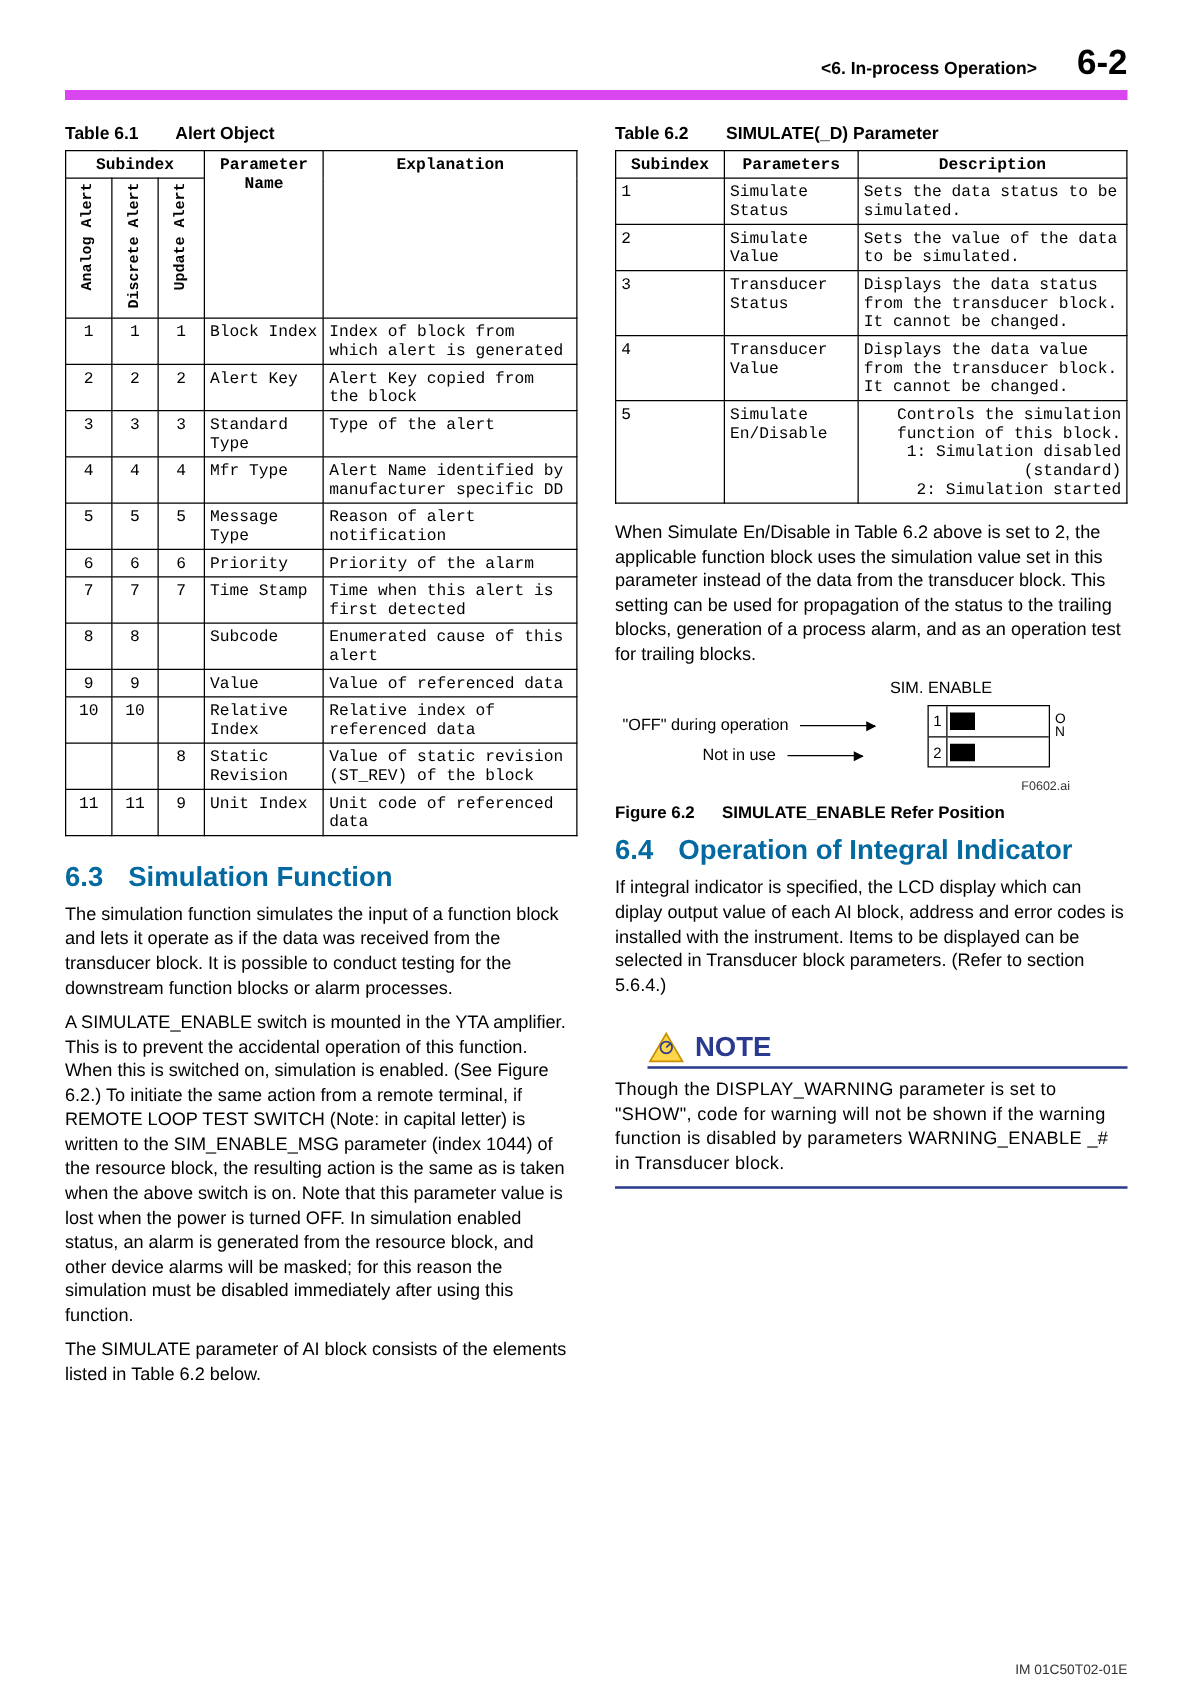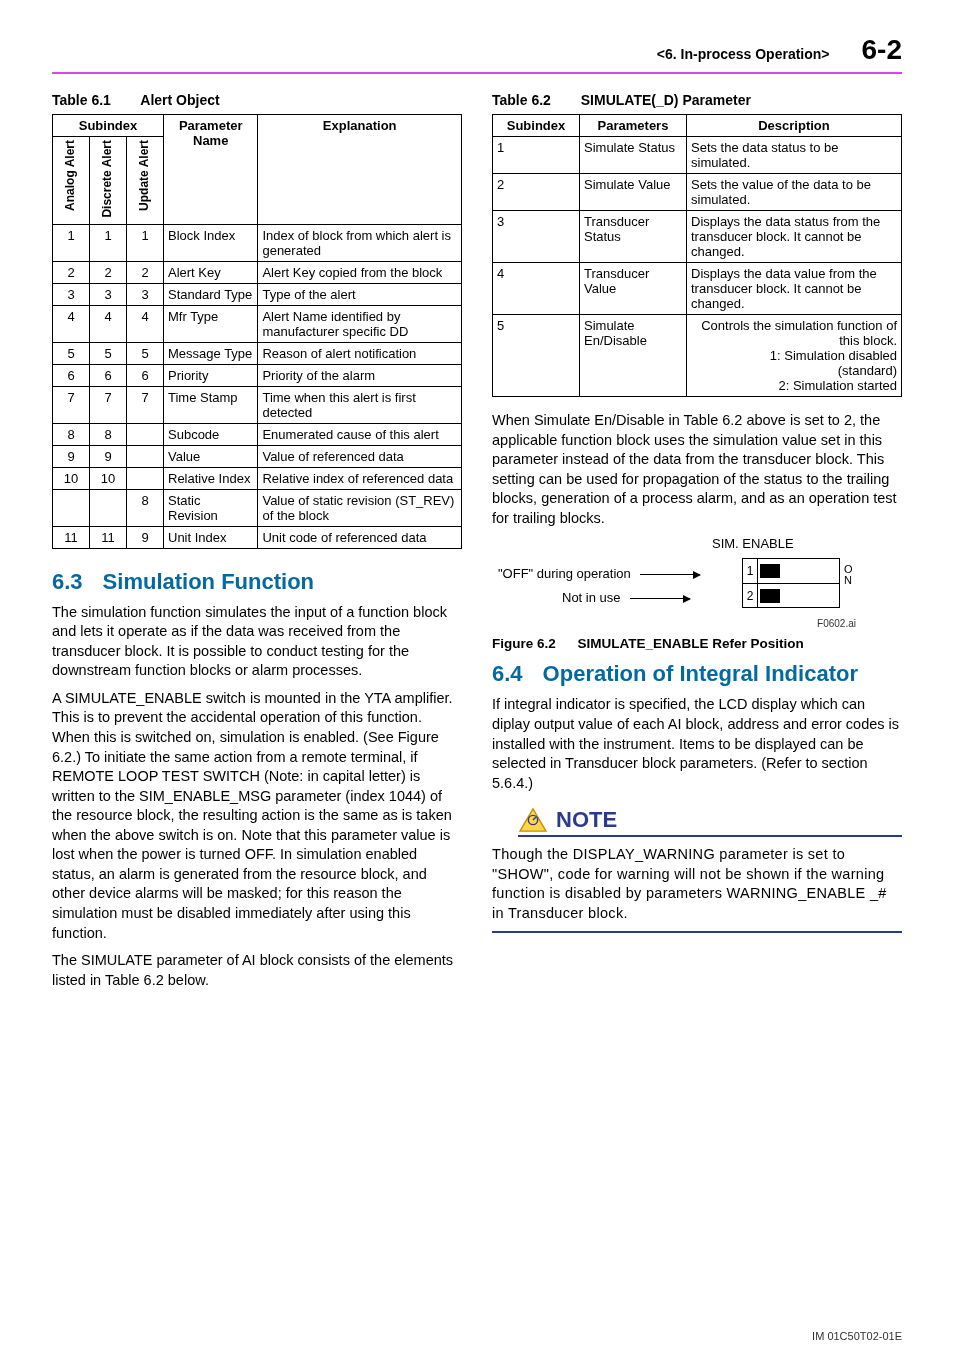--- a/index.html
+++ b/index.html
@@ -18,40 +18,41 @@
     padding: 34px 52px 0 52px;
   }
   .header-row {
     display: flex;
     justify-content: flex-end;
     align-items: baseline;
     gap: 32px;
     font-size: 13px;
     color: #000;
     padding-bottom: 6px;
-    border-bottom: 2px solid #d946ef;
+    border-bottom: 8px solid #d946ef;
   }
   .header-row .sec { font-weight: bold; color: #000; font-size: 14px; }
   .header-row .pg { font-size: 28px; font-weight: bold; color: #000; }
   .cols {
     display: flex;
     gap: 30px;
     margin-top: 14px;
   }
   .col { width: 410px; }
   .caption {
     font-weight: bold;
     font-size: 14px;
     margin: 4px 0 6px 0;
   }
   .caption .tabnum { margin-right: 26px; }
   table.t {
     border-collapse: collapse;
     width: 100%;
     font-size: 13px;
+    font-family: Liberation Mono, monospace;
   }
   table.t th, table.t td {
     border: 1px solid #000;
     padding: 3px 4px;
     vertical-align: top;
     text-align: left;
   }
   table.t th {
     font-weight: bold;
     text-align: center;
@@ -98,21 +99,21 @@
   }
   .diprow { flex:1; display:flex; align-items:center; border-bottom:1px solid #000; }
   .diprow:last-child { border-bottom:none; }
   .diprow .num { width:14px; text-align:center; font-size:12px; border-right:1px solid #000; height:100%; display:flex; align-items:center; justify-content:center;}
   .diprow .slot { flex:1; padding:2px; display:flex; }
   .diprow .sw { width:20px; height:14px; background:#000; }
   .on-label { position:absolute; left:352px; top:28px; font-size:11px; line-height:1; }
   .figref { position:absolute; right:46px; top: 82px; font-size:10px; color:#333; }
   .figcap { font-weight:bold; font-size:13.5px; margin: 0 0 10px 0; }
   .figcap .fignum { margin-right: 18px; }
-  .note-wrap { margin-top: 14px; }
+  .note-wrap { margin-top: 26px; }
   .note-head {
     display:flex; align-items:center; gap:8px;
     color:#2a3a8f; font-weight:bold; font-size:22px;
     border-bottom: 2px solid #2a3a8f;
     padding-bottom: 2px;
     margin-bottom: 2px;
     margin-left: 26px;
     width: calc(100% - 26px);
   }
   .note-body {

